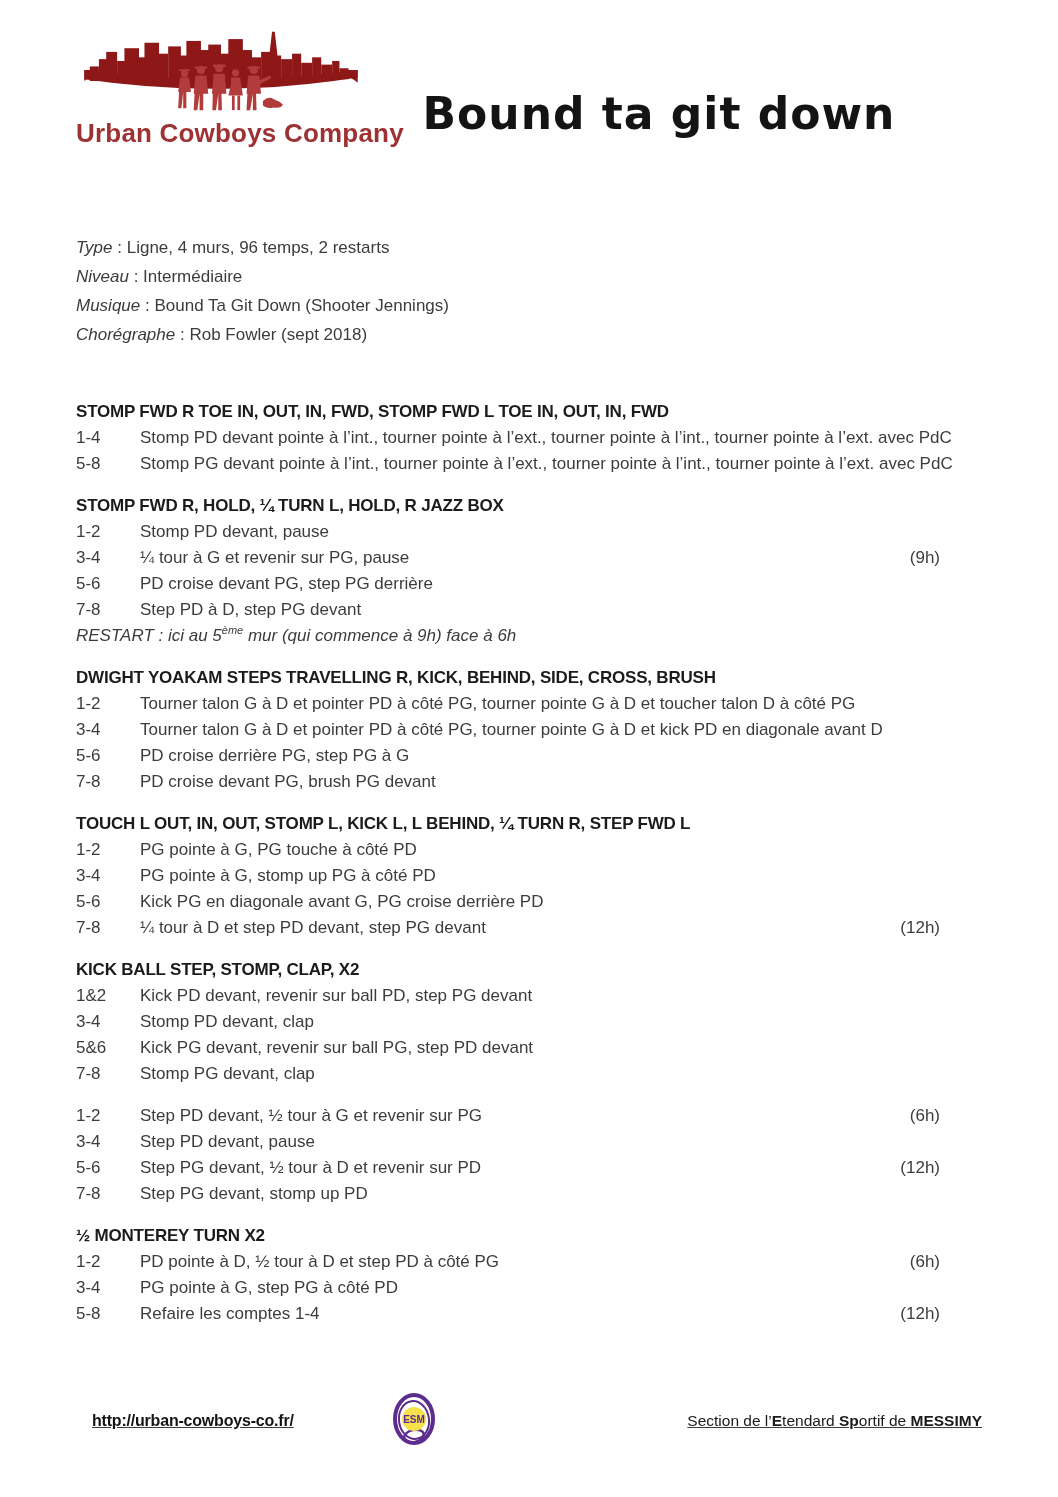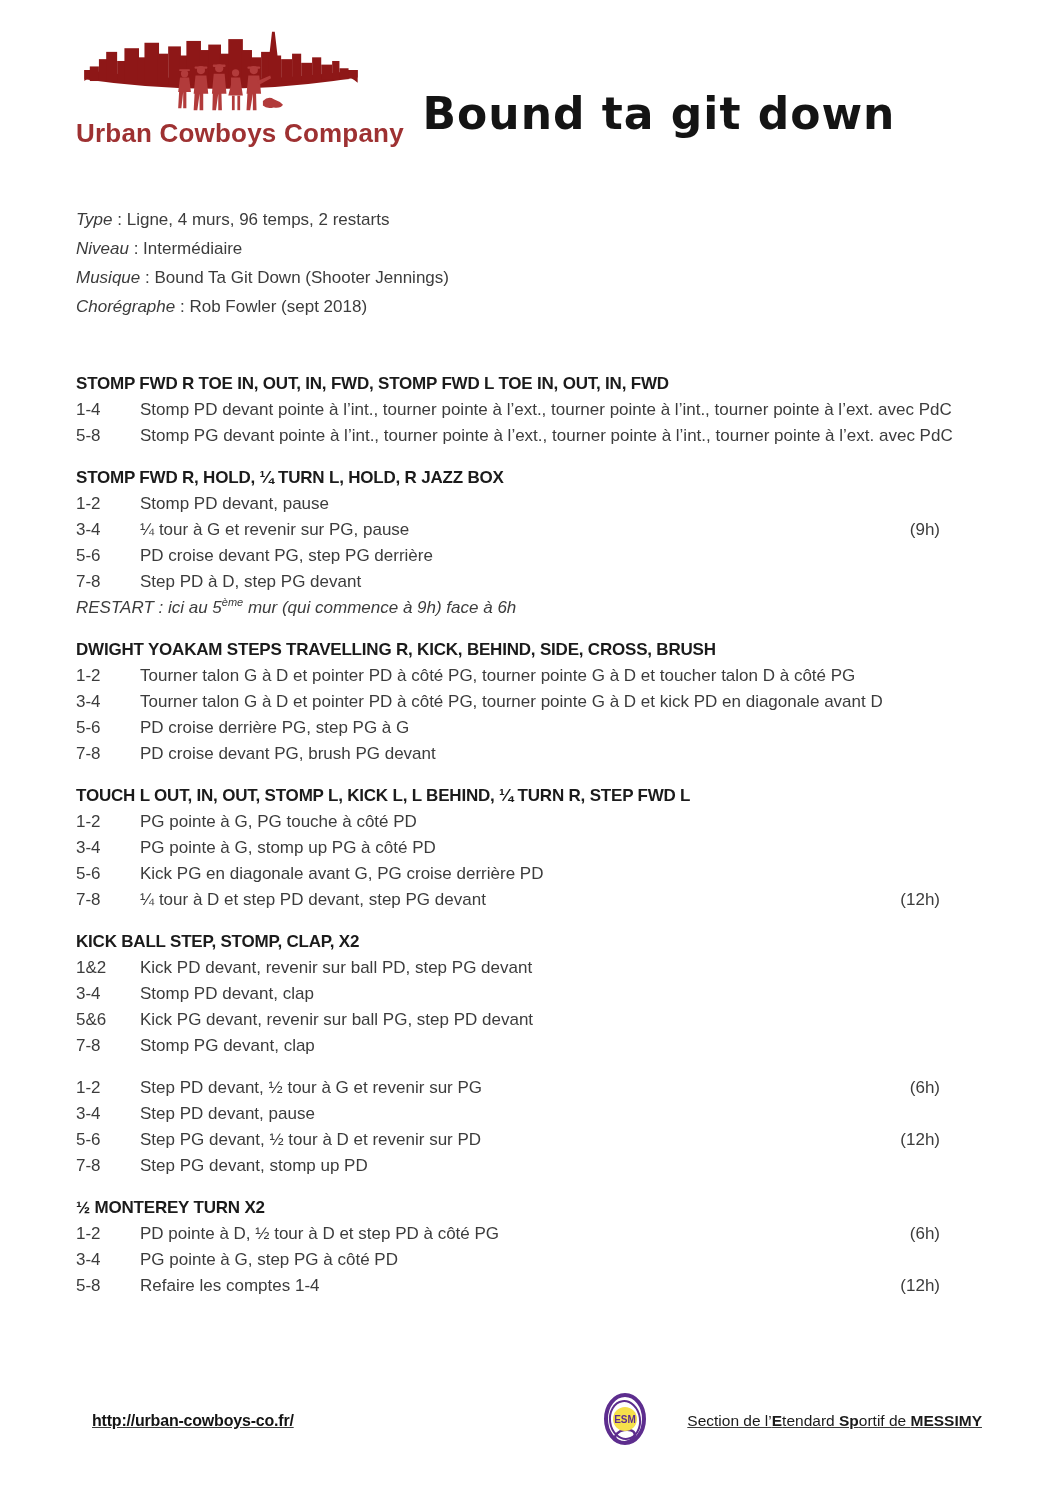--- a/index.html
+++ b/index.html
@@ -12,39 +12,39 @@
   .hdr { display:flex; align-items:flex-start; }
   .brand { width:300px; flex:none; }
   .brand svg { display:block; width:290px; height:82px; }
   .brand-name { font-size:26px; font-weight:bold; color:#9e3132; margin-top:6px; letter-spacing:0.2px; white-space:nowrap; }
   .title {
     flex:1; text-align:center; margin:58px 40px 0 0;
     font-family:"DejaVu Sans", sans-serif; font-size:44px; font-weight:bold;
     color:#141414; letter-spacing:1px; white-space:nowrap;
   }
   
-  .meta { margin-top:56px; font-size:17px; line-height:29px; color:#3c3c3c; }
+  .meta { margin-top:84px; font-size:17px; line-height:29px; color:#3c3c3c; }
   .meta .lbl { font-style:italic; }
   
   main { display:block; margin-top:50px; font-size:17px; line-height:26px; }
   section { margin-bottom:16px; }
   h2 {
     margin:0; font-size:17px; line-height:26px; font-weight:bold;
     color:#1b1b1b; letter-spacing:-0.2px;
   }
   .step-row { display:flex; position:relative; }
   .counts { flex:none; width:64px; }
   .stext { flex:1; }
   .clock { position:absolute; right:42px; top:0; white-space:nowrap; }
   .note { font-style:italic; }
   .note sup { font-size:11px; line-height:0; }
   
   footer { position:absolute; left:92px; right:76px; top:1392px; display:flex; align-items:center;text-decoration:underline; }
   .f-url { width:300px; flex:none; font-size:16px; font-weight:bold; color:#141414; letter-spacing:-0.2px; }
-  .f-logo { flex:1; display:flex; justify-content:flex-end; align-items:center; }
+  .f-logo { flex:1; display:flex; justify-content:flex-start; align-items:center; }
   .f-logo svg { display:block; width:44px; height:58px; }
   .f-right { width:335px; flex:none; text-align:right; font-size:15.5px; color:#1a1a1a; white-space:nowrap; }
   .f-right b { font-weight:bold; }
 </style>
 </head>
 <body>
 
 <div class="page">
 
   <div class="hdr">

